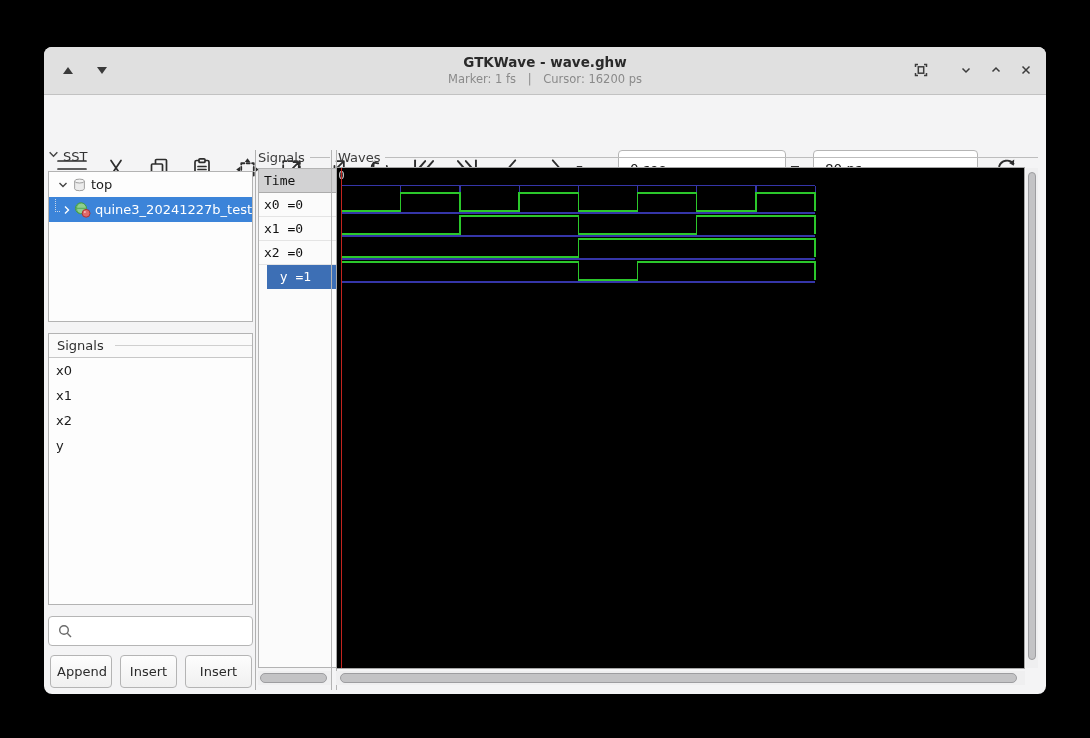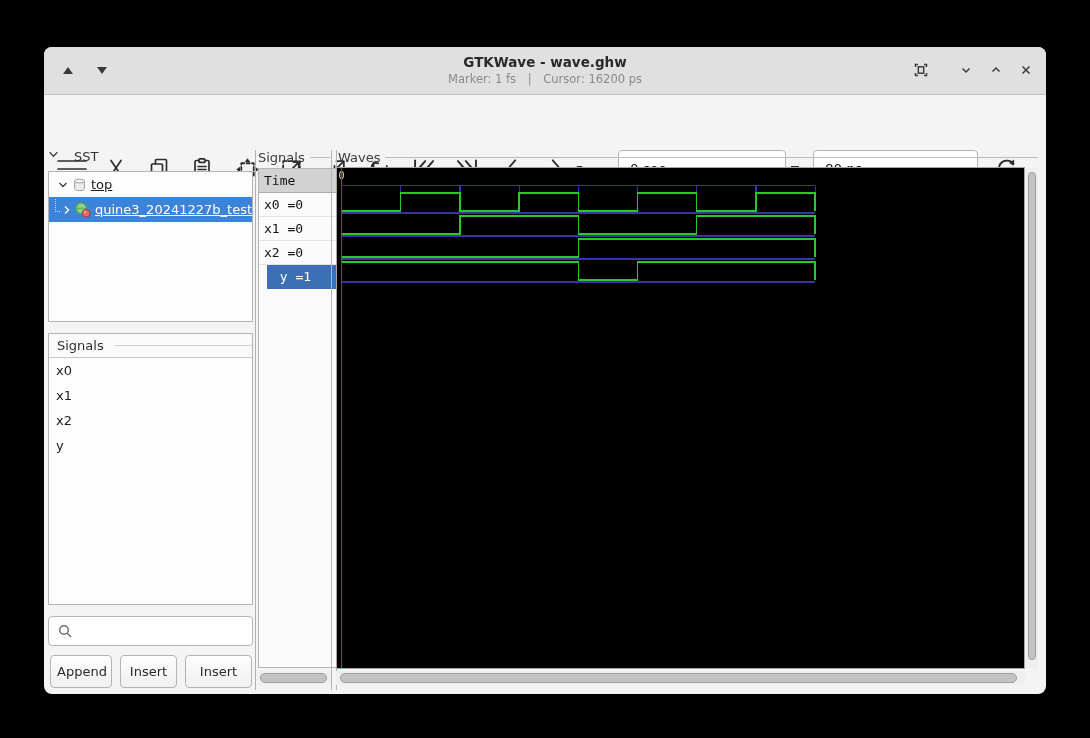--- a/index.html
+++ b/index.html
@@ -26,24 +26,24 @@
     display:flex;align-items:center;justify-content:center;}
   .tool-btn svg{stroke:#2d2d2d;fill:none;stroke-width:1.7;stroke-linecap:round;stroke-linejoin:round;}
   .tool-label{position:absolute;font-size:13px;color:#2e2e2e;top:68px;}
   .tool-input{position:absolute;top:55px;height:38px;border:1px solid #b5b5b5;border-radius:4px;
     background:#fff;font-size:13.5px;color:#1d1d1d;padding:0 0 0 11px;box-sizing:border-box;
     font-family:"DejaVu Sans","Liberation Sans",sans-serif;}
   
   .box{position:absolute;background:#fdfdfd;border:1px solid #b3b3b3;box-sizing:border-box;}
   .frame-label{position:absolute;height:17px;display:flex;align-items:center;font-size:13px;color:#3b3b3b;}
   .frame-label::after{content:"";flex:1;border-top:1px solid #bdbdbd;margin-left:5px;}
-  .sst-header{position:absolute;left:4px;top:102px;display:flex;align-items:flex-start;gap:15px;
+  .sst-header{position:absolute;left:4px;top:102px;display:flex;align-items:flex-start;gap:4px;
     font-size:13px;color:#333;}
   .tree-row{height:25px;display:flex;align-items:center;font-size:13px;color:#1c1c1c;
-    white-space:nowrap;overflow:hidden;text-decoration:underline;}
+    white-space:nowrap;overflow:hidden;}
   .tree-row.selected{background:#3c84d9;color:#fff;}
   .tree-row .gap{display:inline-block;}
   .guide{width:12px;height:12px;border-left:1px dotted #c9d6e8;border-bottom:1px dotted #c9d6e8;
     margin:-8px 2px 0 6px;}
   .expander{display:flex;align-items:center;justify-content:center;width:14px;color:#444;}
   .tree-row.selected .expander{color:#fff;}
   .tree-icon{display:flex;align-items:center;margin:0 4px 0 2px;}
   .list-item{height:25px;display:flex;align-items:center;padding-left:7px;font-size:13px;color:#1c1c1c;}
   .frame2-head{height:23px;display:flex;align-items:center;padding-left:8px;font-size:13px;color:#2f2f2f;
     border-bottom:1px solid #c7c7c7;background:#fafafa;position:relative;}

